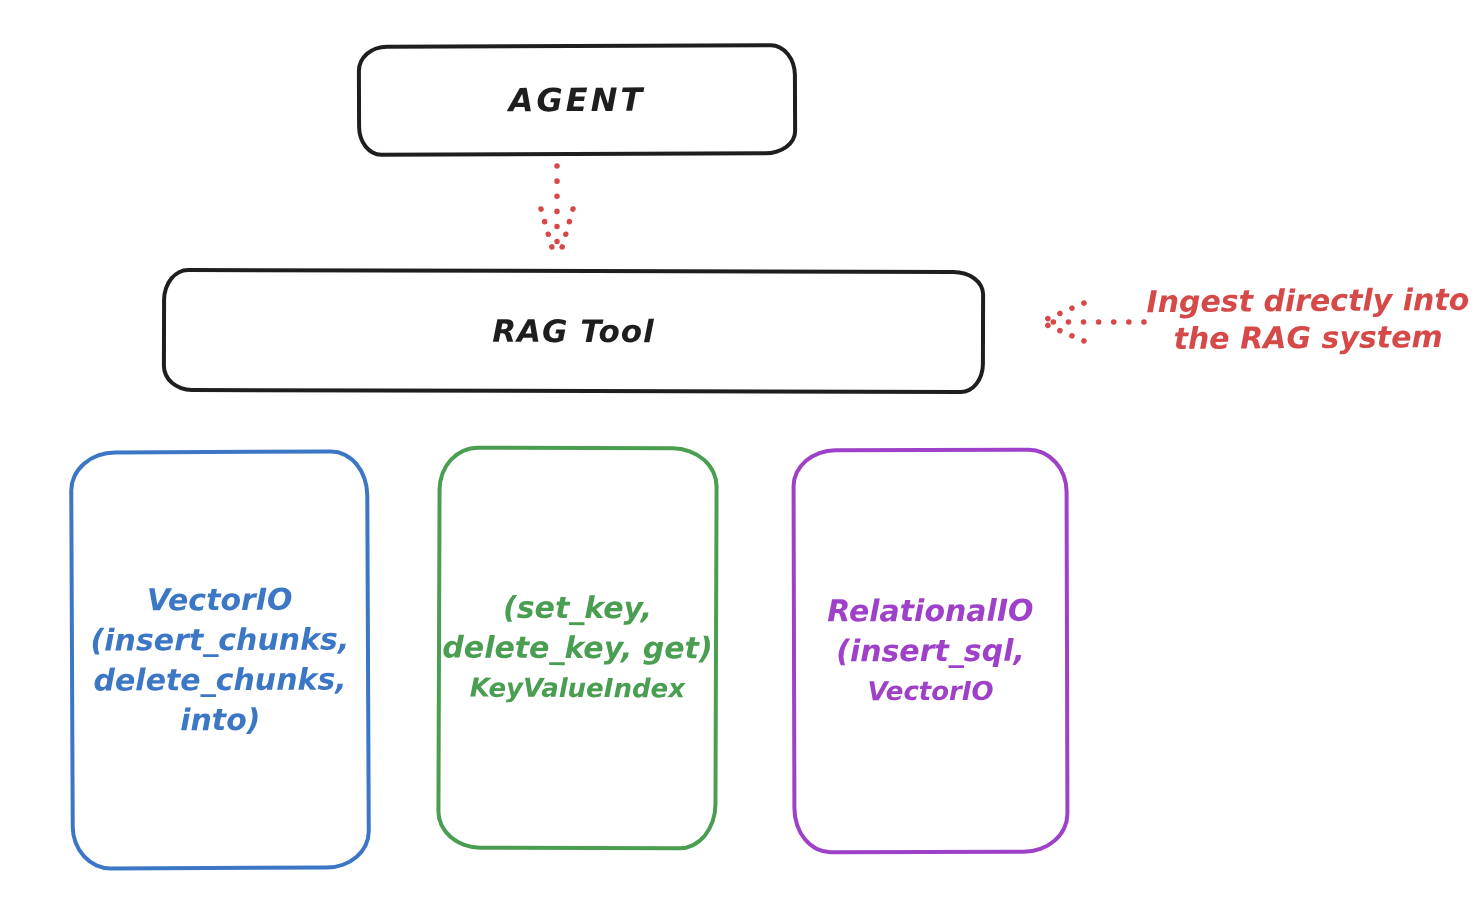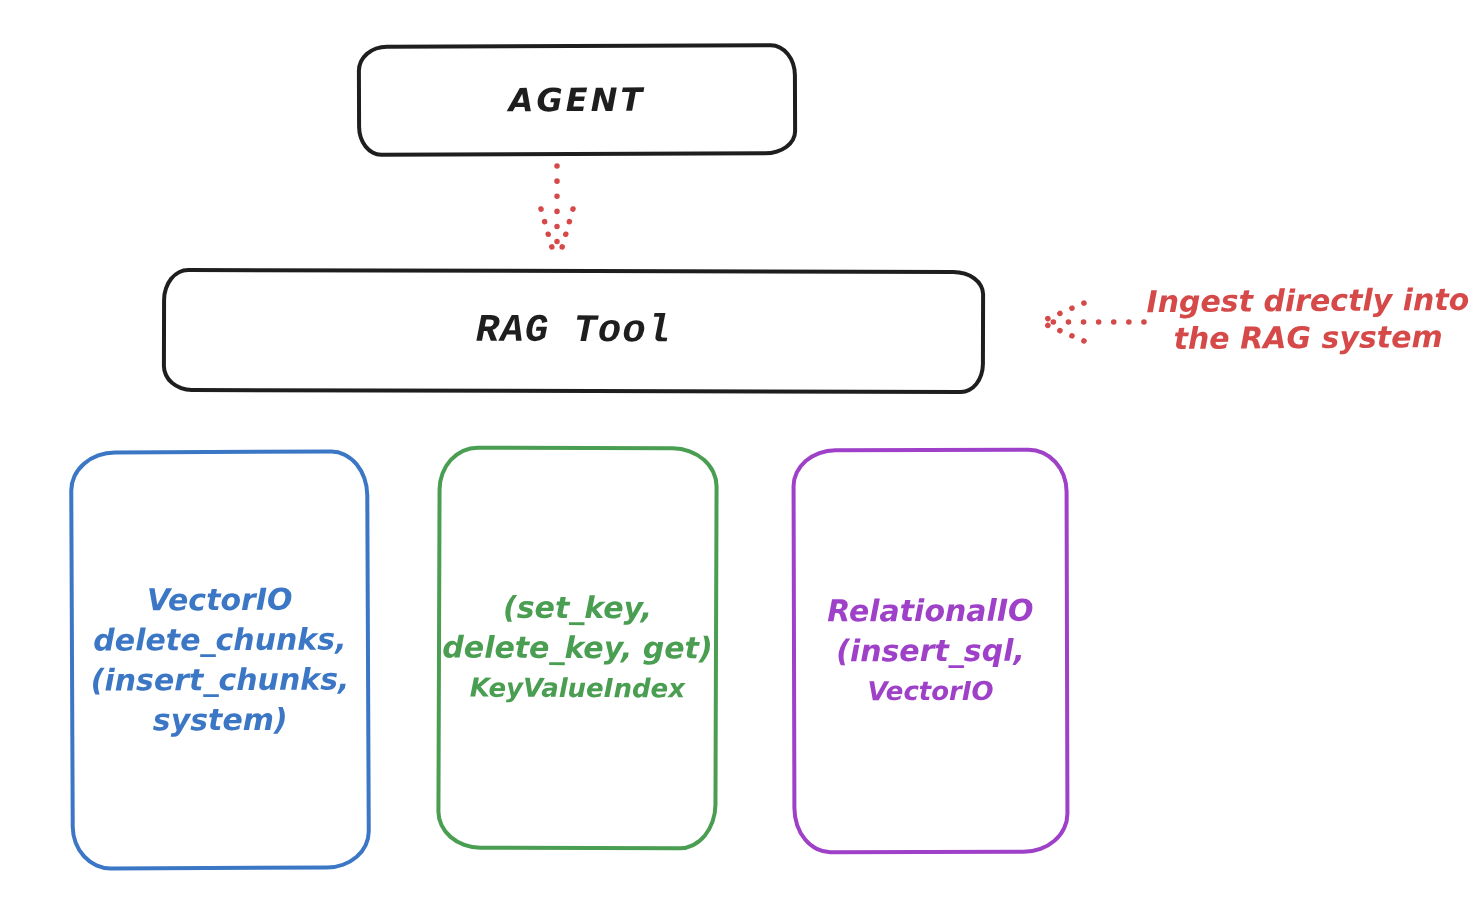--- a/index.html
+++ b/index.html
@@ -38,25 +38,24 @@
     letter-spacing: 3px;
     font-style: italic;
   }
   .node-rag {
     left: 162px; top: 269px;
     width: 823px; height: 124px;
     border-radius: 26px 32px 24px 30px / 32px 24px 30px 26px;
     transform: rotate(0.15deg);
   }
   .node-rag .label {
-    font-size: 39px;
+    font-size: 31px;
     font-weight: 700;
     letter-spacing: 1px;
     font-style: italic;
-    font-family: Liberation Mono, monospace;
   }
   
   .store {
     position: absolute;
     box-sizing: border-box;
     background: #ffffff;
     border-width: 4px;
     border-style: solid;
     display: flex;
     flex-direction: column;
@@ -134,23 +133,23 @@
   </svg>
 
   <div class="annotation">
     <div>Ingest directly into</div>
     <div>the RAG system</div>
   </div>
 
   <div class="store store-vector">
     <div class="io-lines">
       <div>VectorIO</div>
+      <div>(insert_chunks,</div>
       <div>delete_chunks,</div>
-      <div>(insert_chunks,</div>
-      <div>system)</div>
+      <div>into)</div>
     </div>
   </div>
 
   <div class="store store-keyvalue">
     <div class="io-lines">
       <div>(set_key,</div>
       <div>delete_key, get)</div>
     </div>
     <div class="index-label">KeyValueIndex</div>
   </div>

